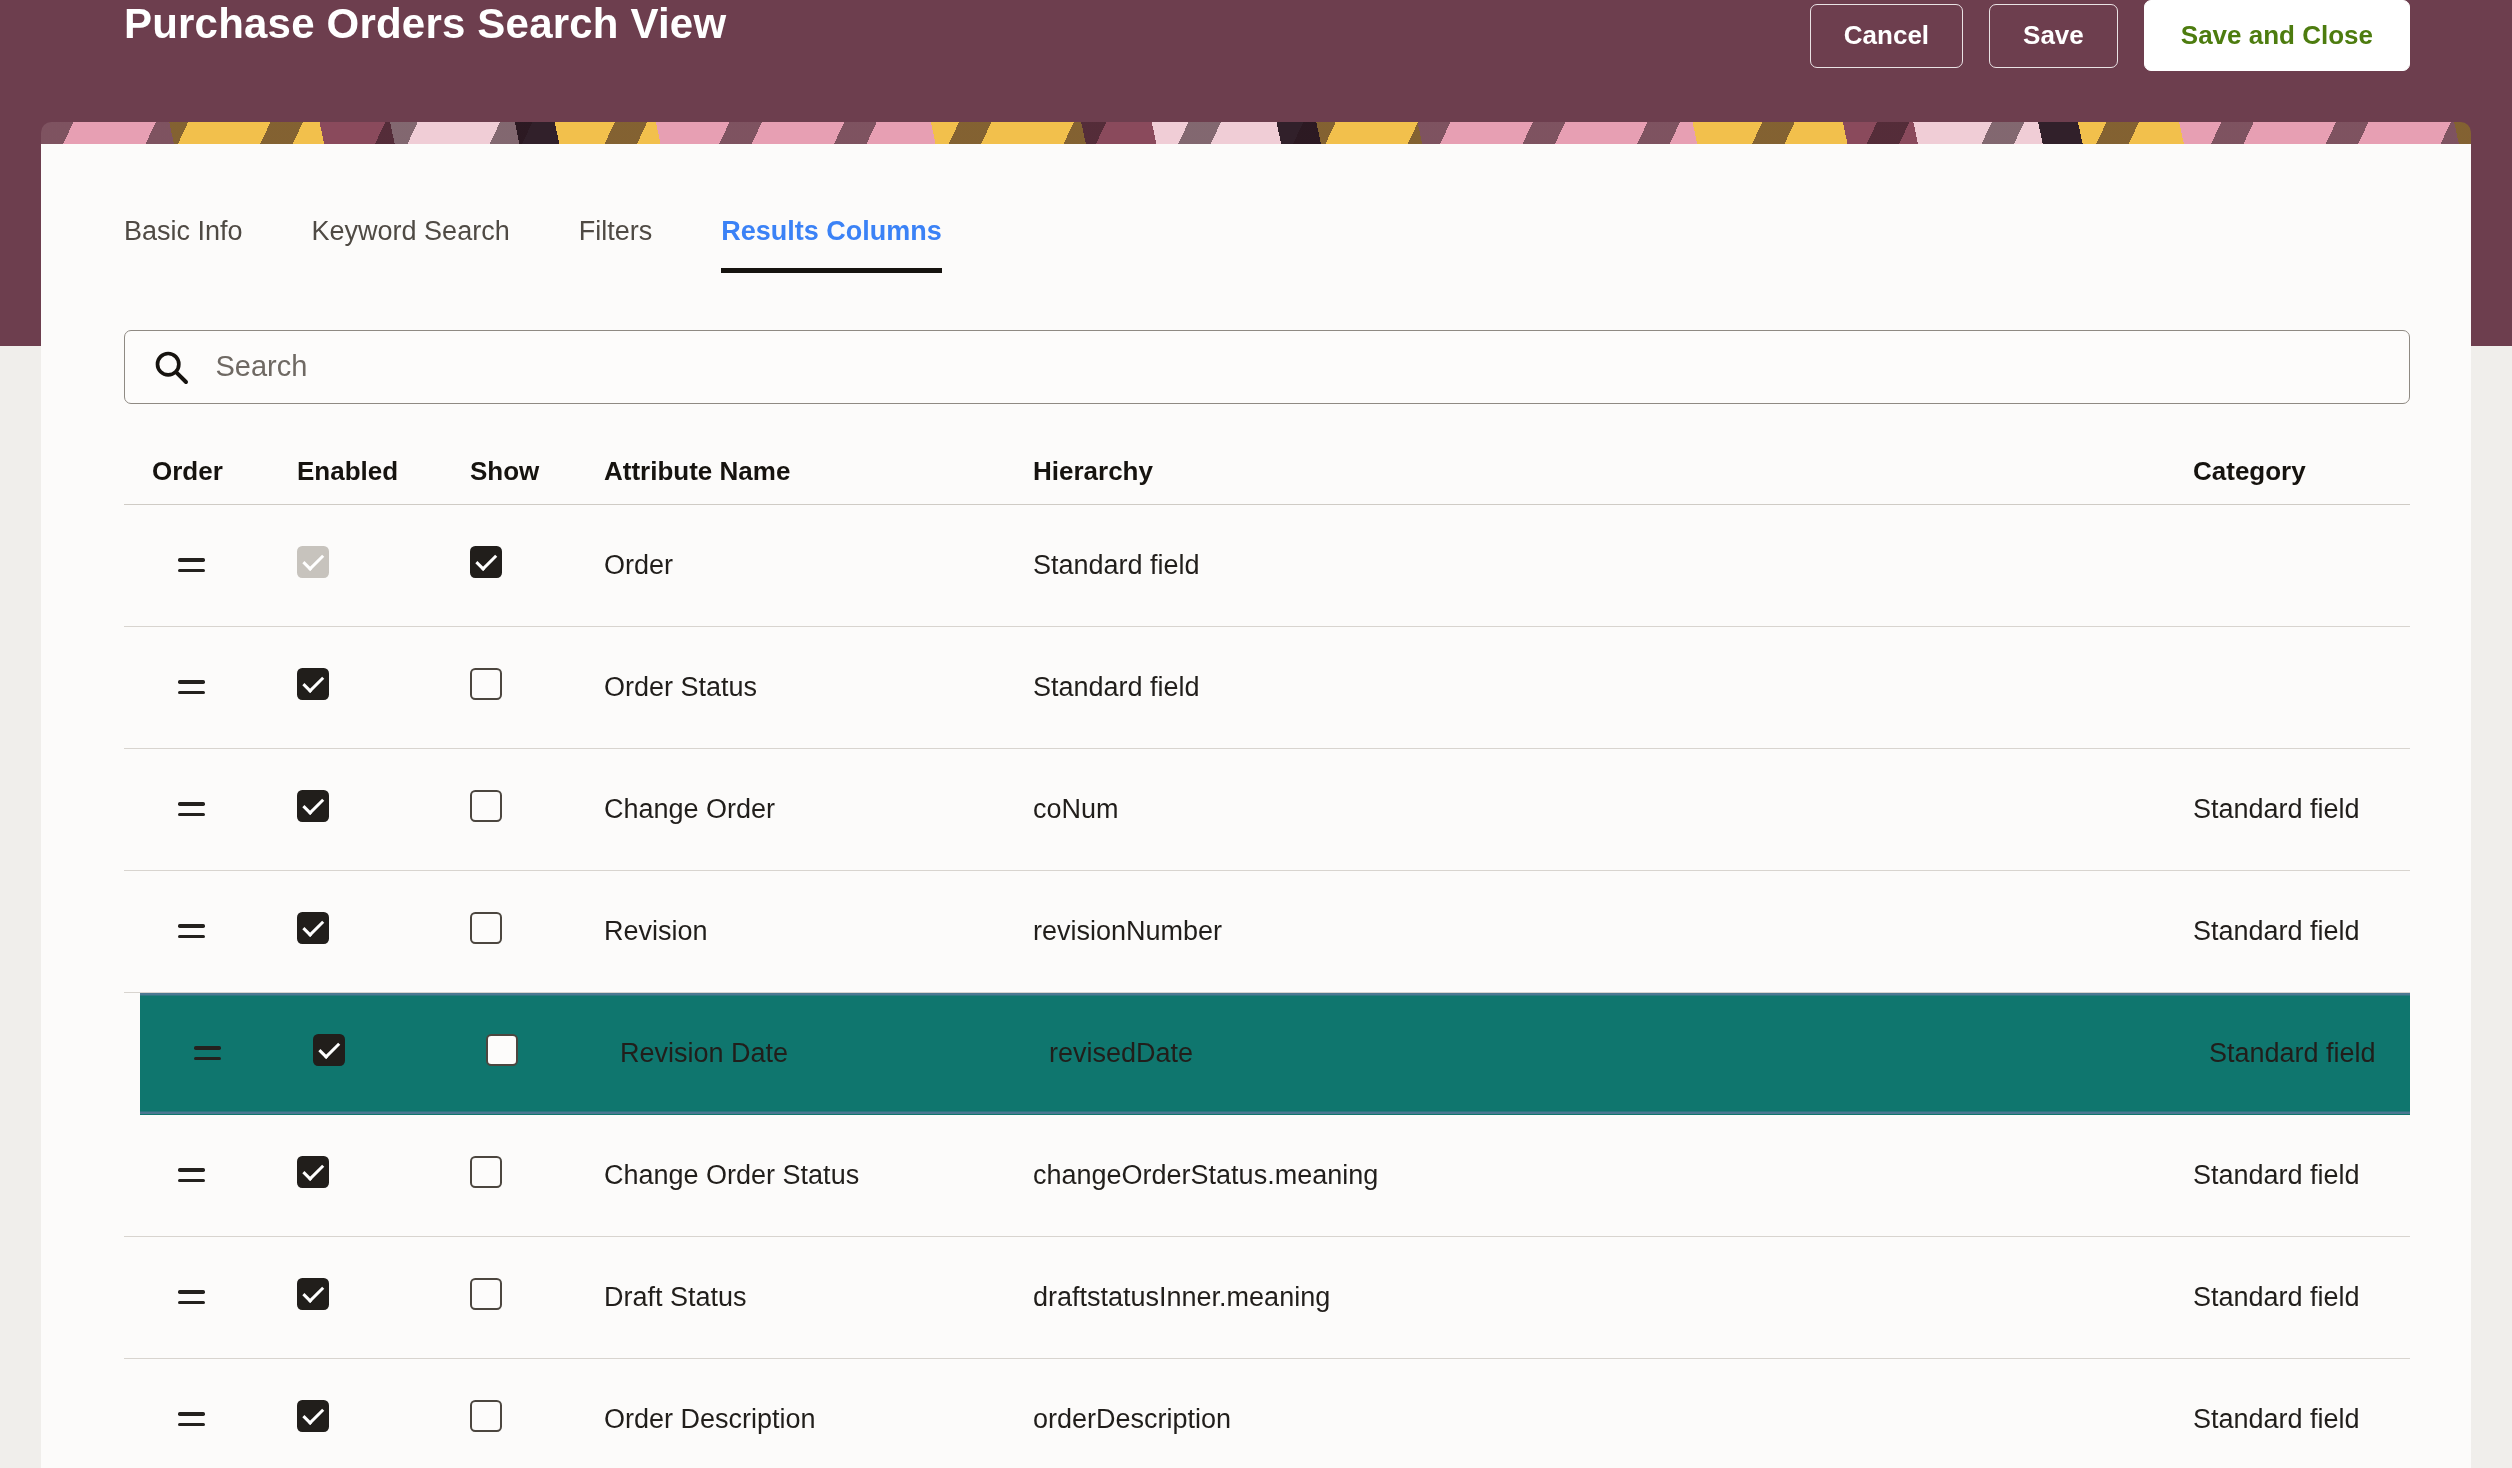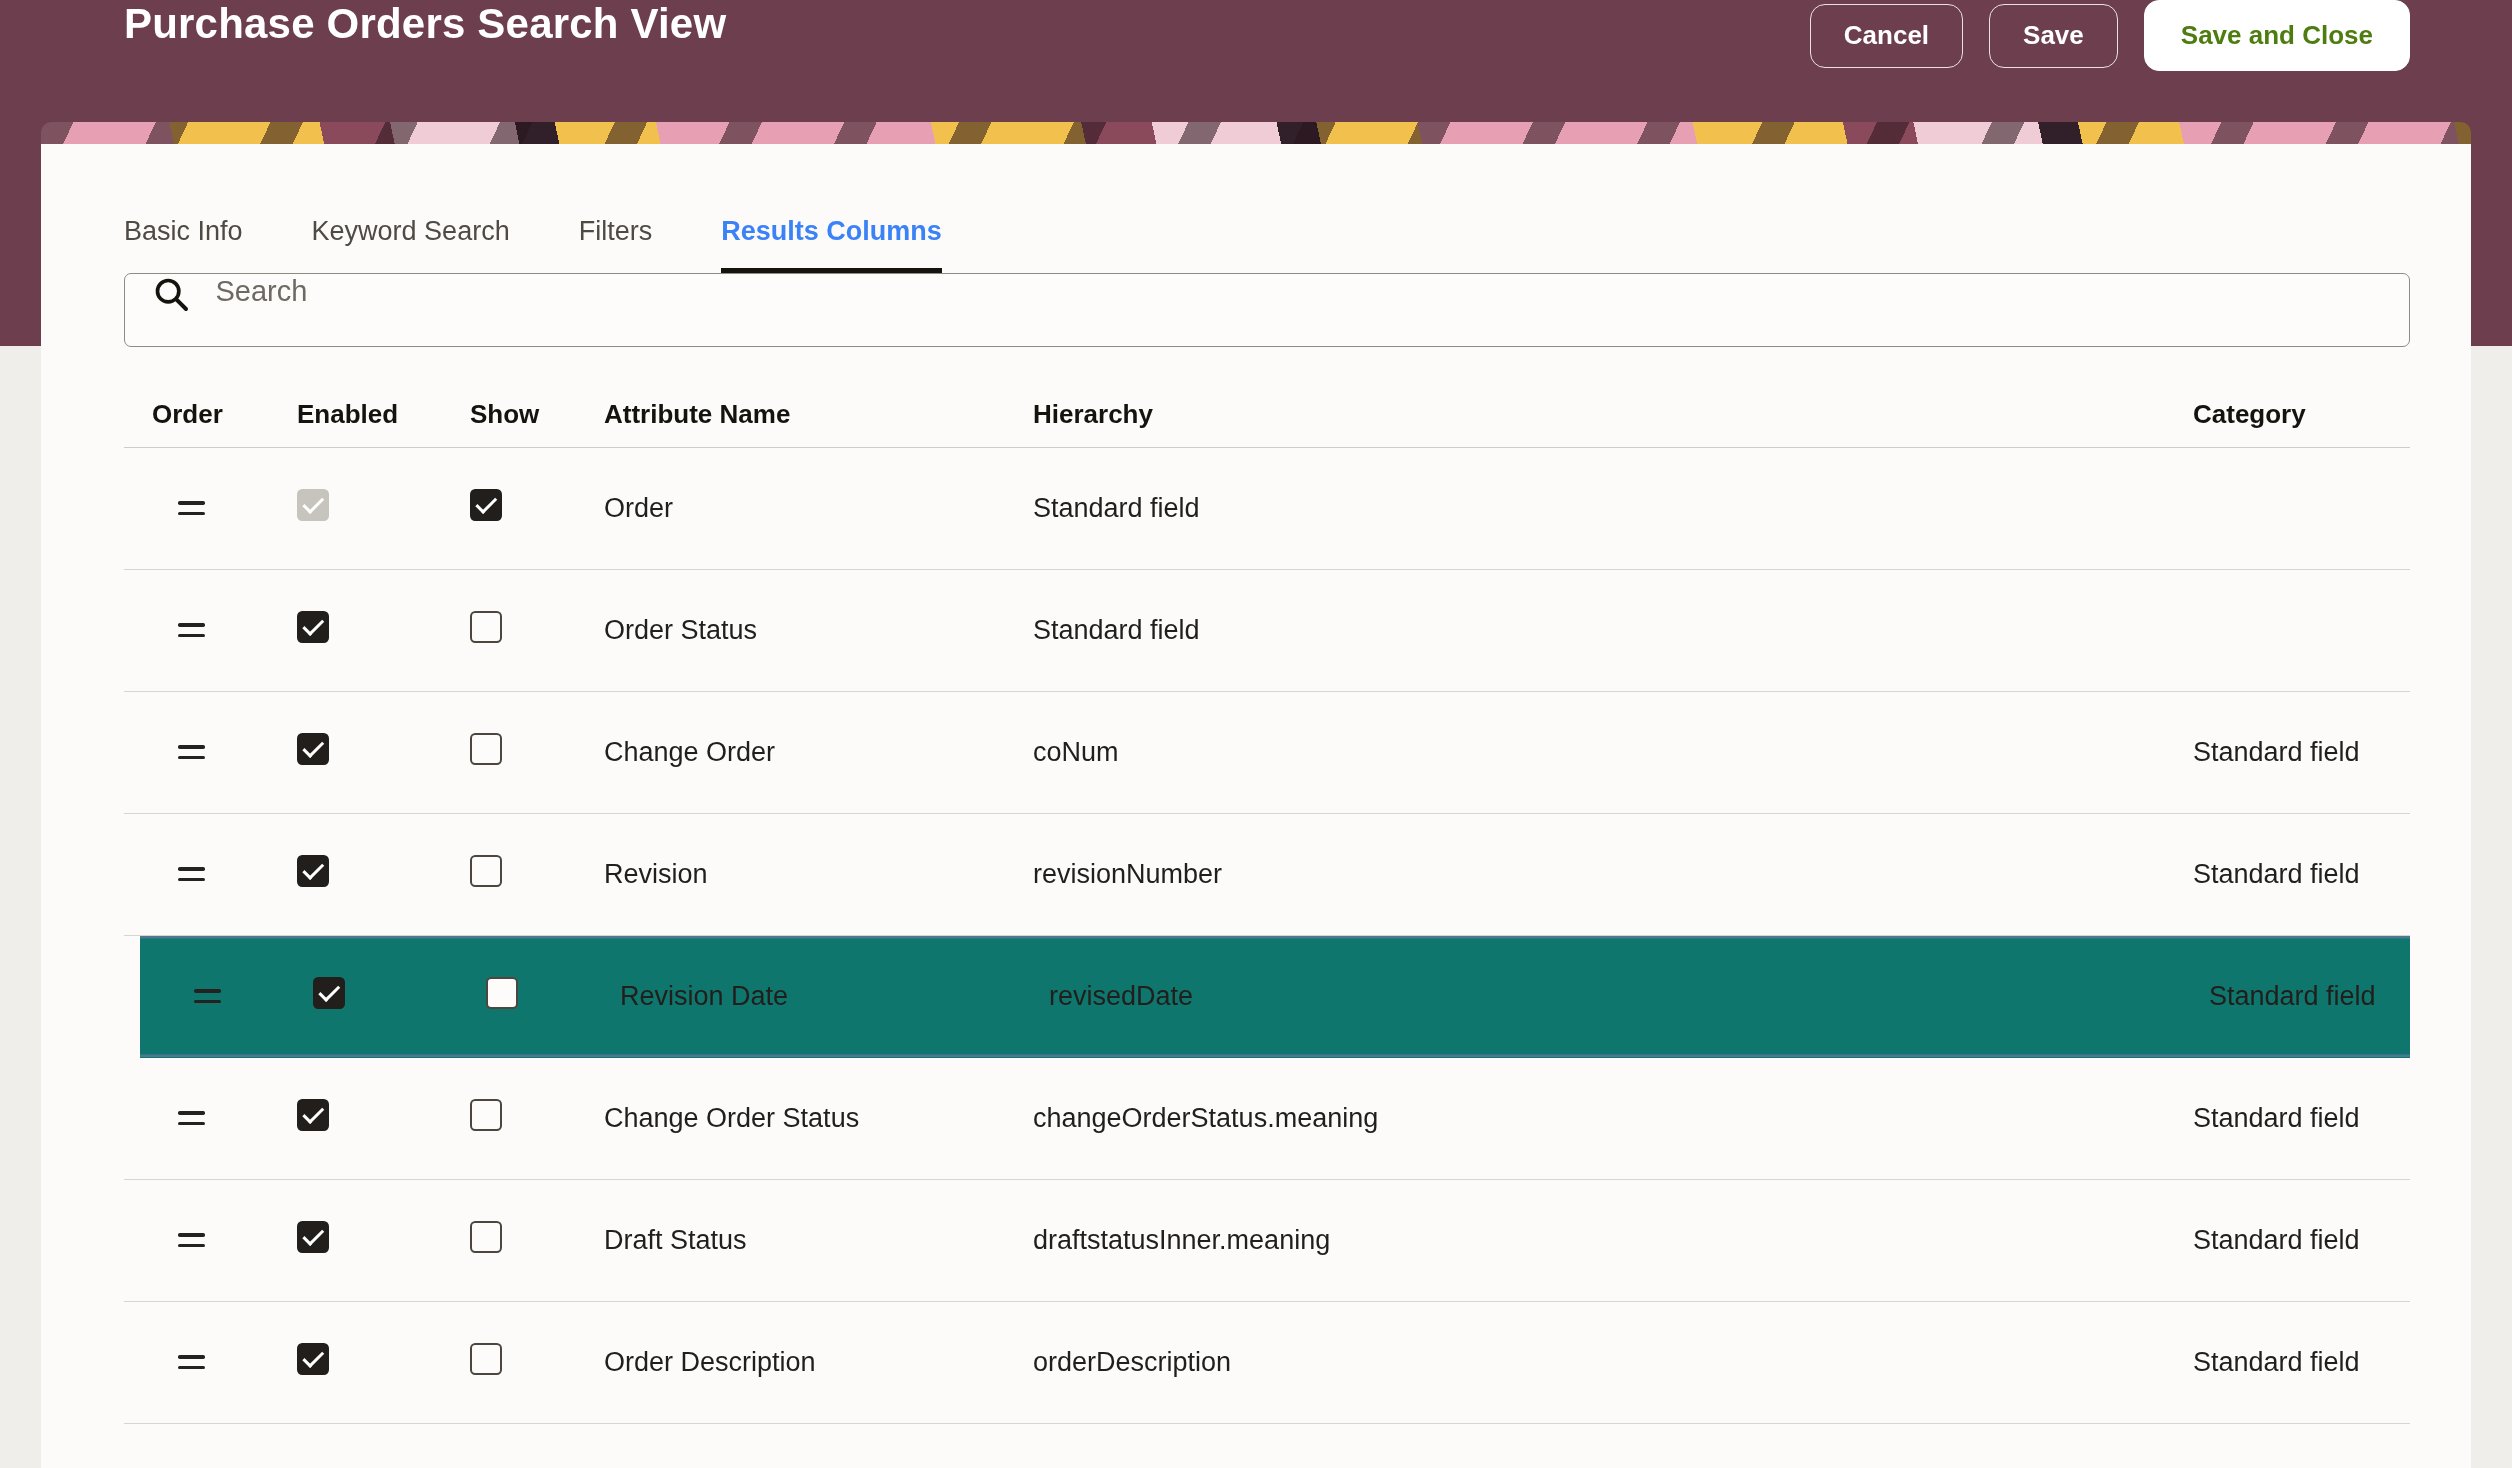--- a/index.html
+++ b/index.html
@@ -40,21 +40,21 @@
   }
   .header-actions {
     margin-left: auto;
     display: flex;
     align-items: center;
     gap: 26px;
   }
   .hbtn {
     height: 64px;
     padding: 0 33px;
-    border-radius: 15px;
+    border-radius: 7px;
     border: 1.7px solid rgba(255,255,255,0.85);
     background: transparent;
     color: #ffffff;
     font-size: 26px;
     font-weight: 700;
     font-family: inherit;
     cursor: pointer;
     white-space: nowrap;
   }
   .hbtn.filled {
@@ -106,26 +106,27 @@
     font-weight: 400;
   }
   .tab.active {
     color: #3b82f6;
     font-weight: 700;
     border-bottom-color: #16130f;
   }
 
   
   .search-box {
+    margin-top: 57px;
     height: 74px;
     border: 1.7px solid #8f8a83;
     border-radius: 7px;
     background: #fdfcfb;
     display: flex;
-    align-items: flex-start;
+    align-items: center;
     padding: 0 26px;
     gap: 22.5px;
   }
   .search-input {
     flex: 1;
     border: none;
     outline: none;
     background: transparent;
     font-size: 29px;
     color: #211e1b;

